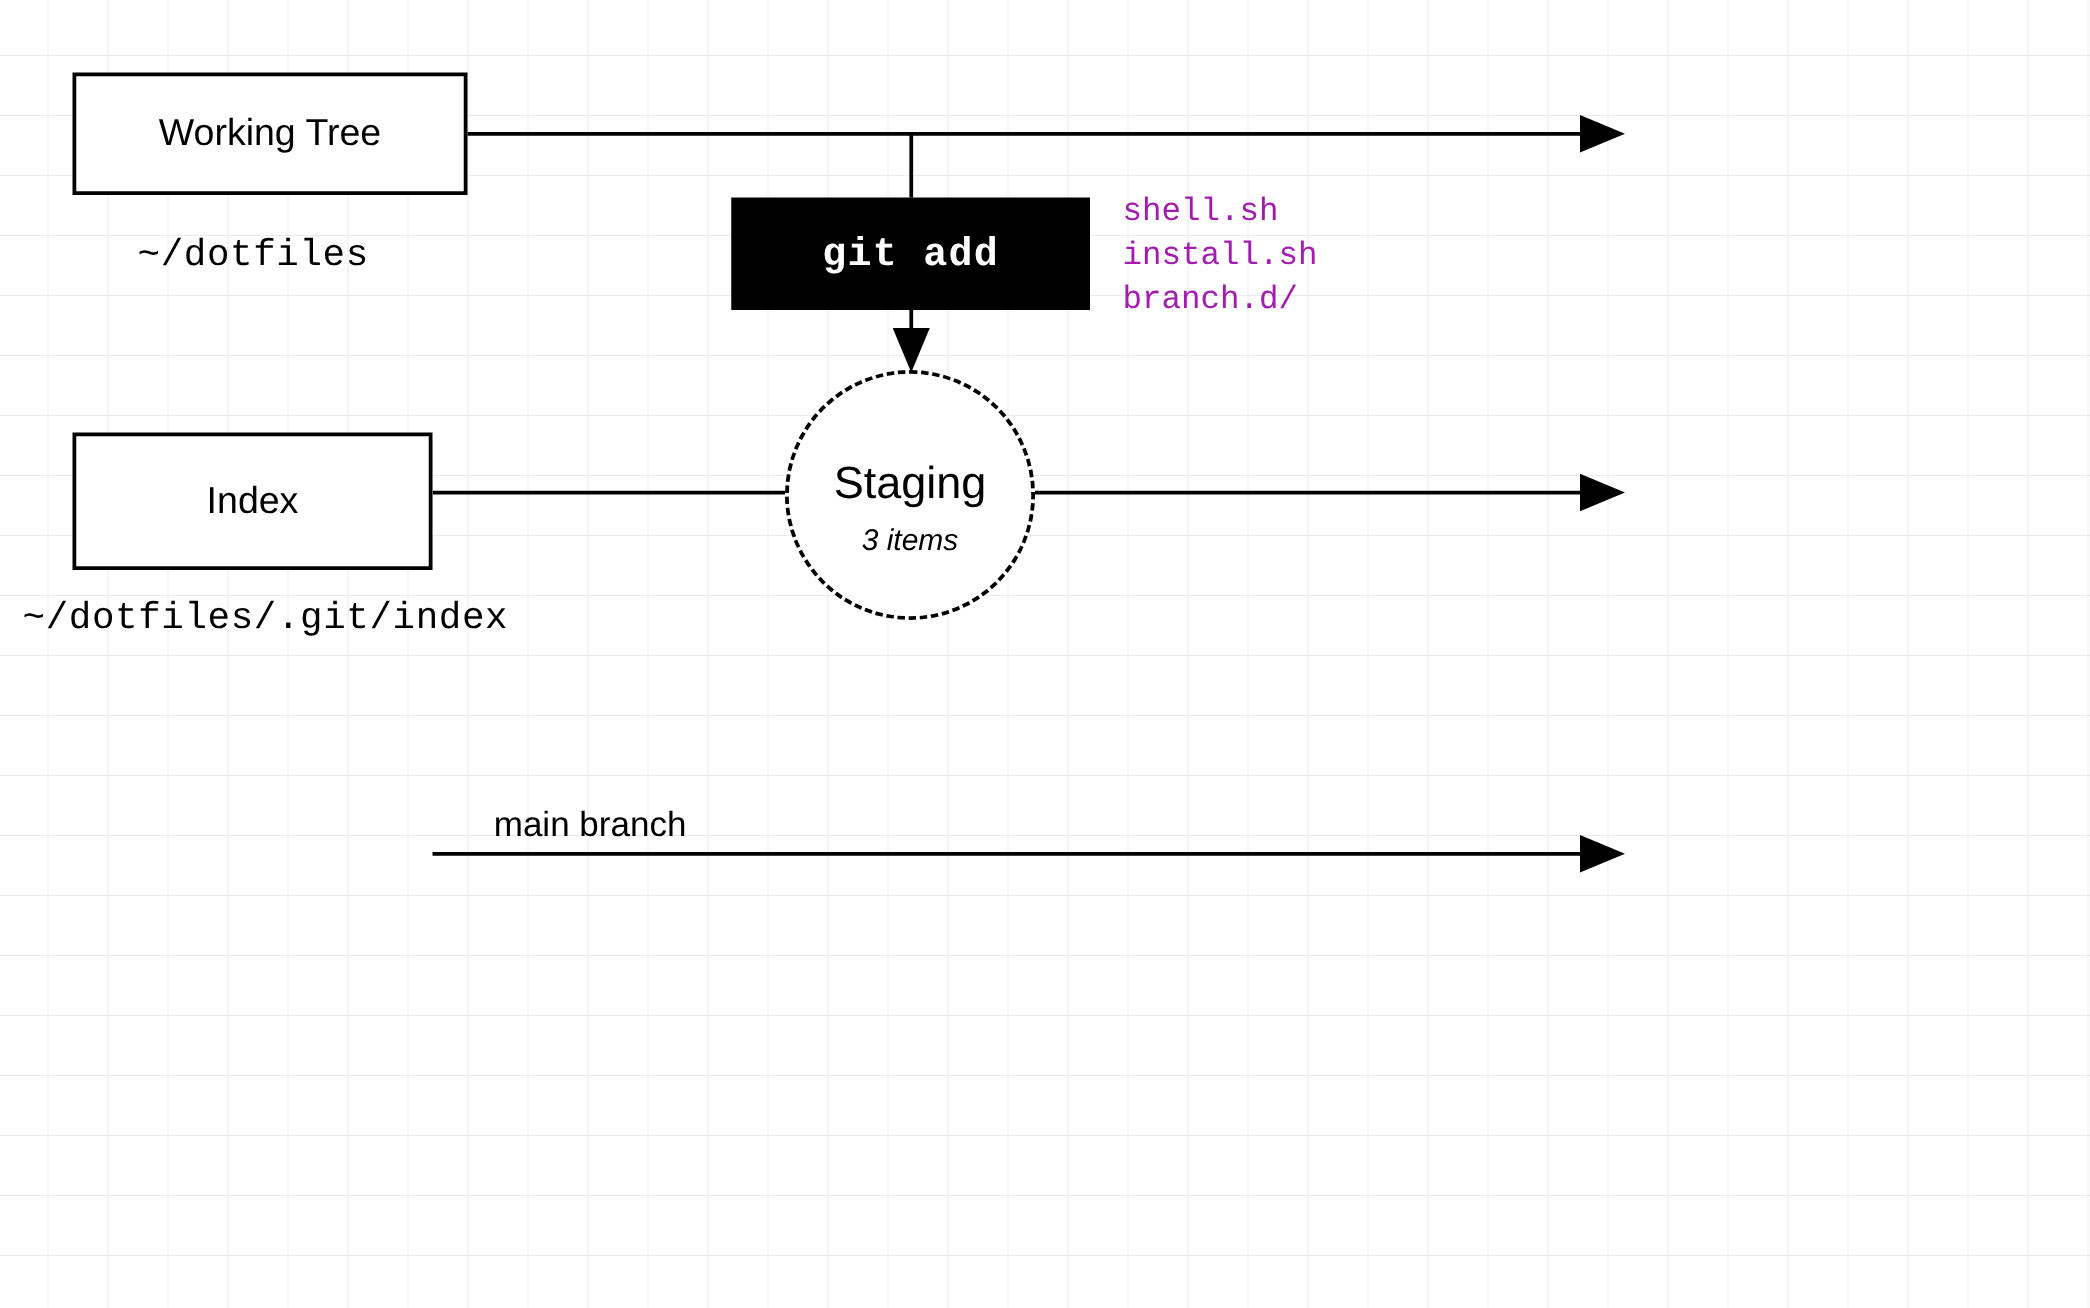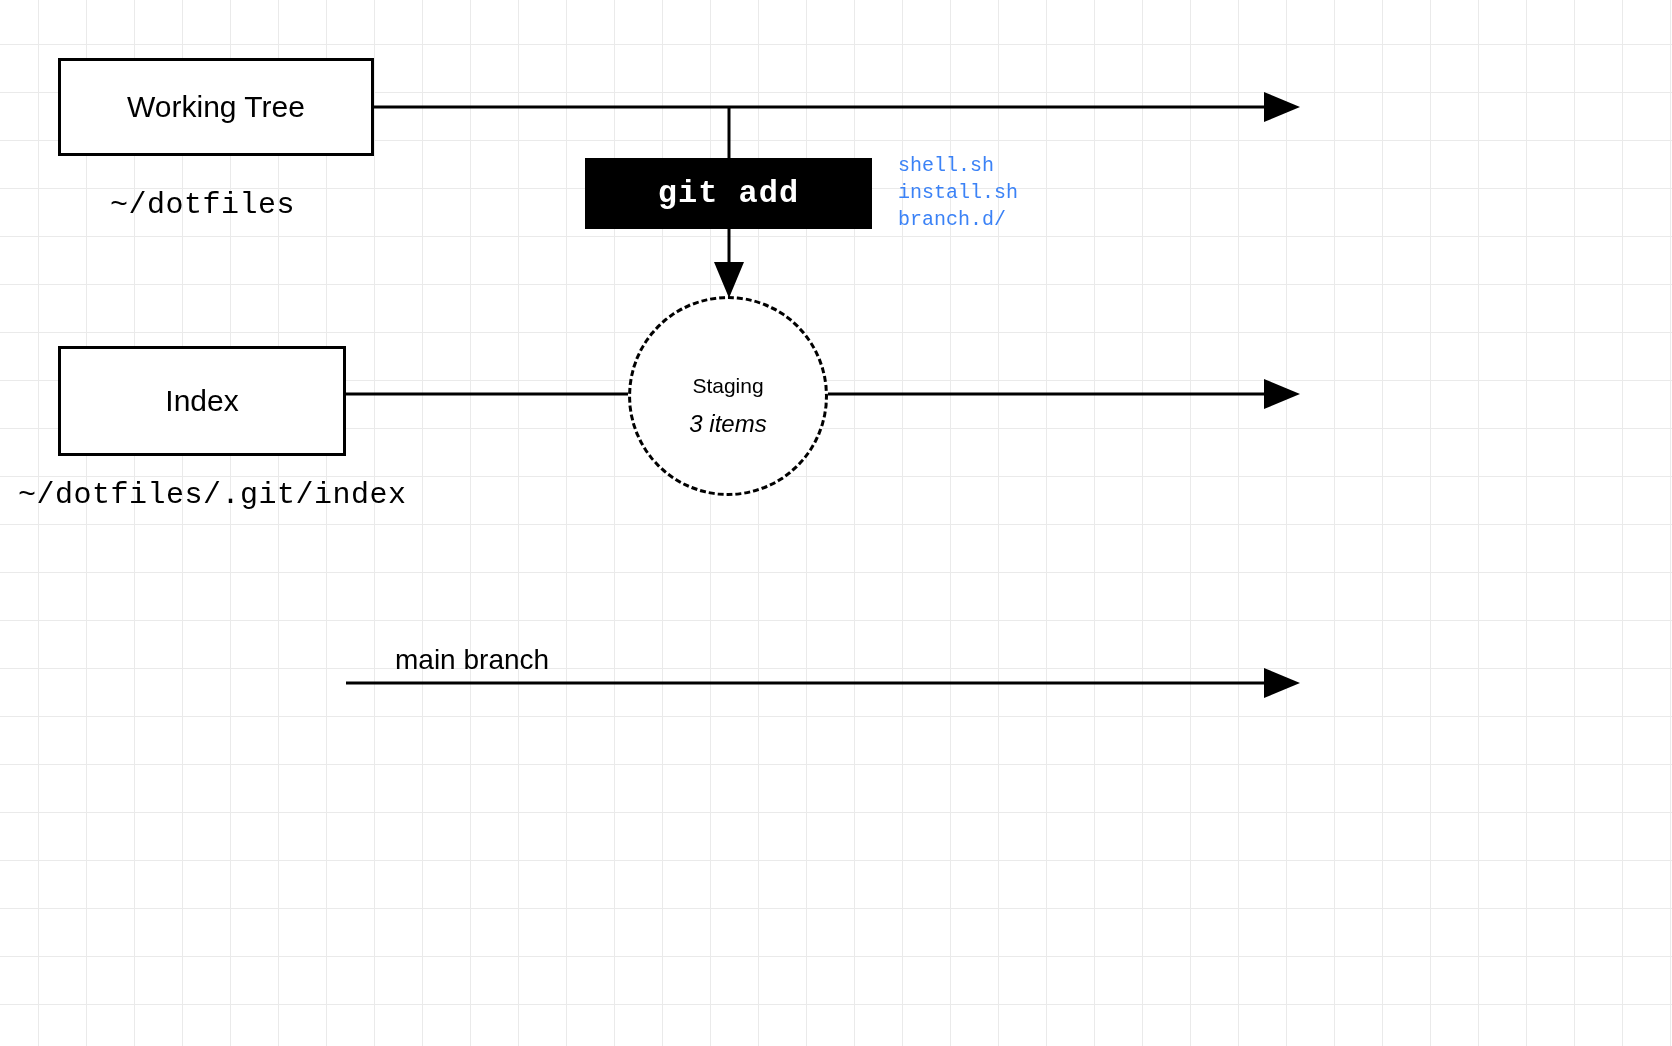--- a/index.html
+++ b/index.html
@@ -50,37 +50,37 @@
       font-weight: 700;
       font-size: 32px;
       display: flex;
       align-items: center;
       justify-content: center;
       letter-spacing: 1px;
     }
     .file-list {
       position: absolute;
       font-family: "Courier New", Courier, monospace;
-      font-size: 20px;
+      font-size: 26px;
       line-height: 1.35;
-      color: #3b82f6;
+      color: #a21caf;
     }
     .staging-circle {
       position: absolute;
       border: 3px dashed #000;
       border-radius: 50%;
       background: #fff;
       display: flex;
       flex-direction: column;
       align-items: center;
       justify-content: center;
       gap: 12px;
     }
     .staging-title {
-      font-size: 21px;
+      font-size: 36px;
       margin-top: 19px;
     }
     .staging-sub {
       font-size: 24px;
       font-style: italic;
     }
     .branch-label {
       position: absolute;
       font-size: 28px;
     }
@@ -120,21 +120,21 @@
     <line x1="828" y1="394" x2="1294" y2="394" stroke="#000" stroke-width="3" marker-end="url(#arrowhead)"></line>
 
     <line x1="346" y1="683" x2="1294" y2="683" stroke="#000" stroke-width="3" marker-end="url(#arrowhead)"></line>
   </svg>
 
   <div class="box" style="left:58px; top:58px; width:316px; height:98px;">
     <span>Working Tree</span>
   </div>
   <div class="path-label" style="left:110px; top:188px;">~/dotfiles</div>
 
-  <div class="command-box" style="left:585px; top:158px; width:287px; height:71px;text-align:center;">
+  <div class="command-box" style="left:585px; top:158px; width:287px; height:90px;text-align:center;">
     <span>git add</span>
   </div>
 
   <div class="file-list" style="left:898px; top:152px;">
     <div>shell.sh</div>
     <div>install.sh</div>
     <div>branch.d/</div>
   </div>
 
   <div class="staging-circle" style="left:628px; top:296px; width:200px; height:200px;">

